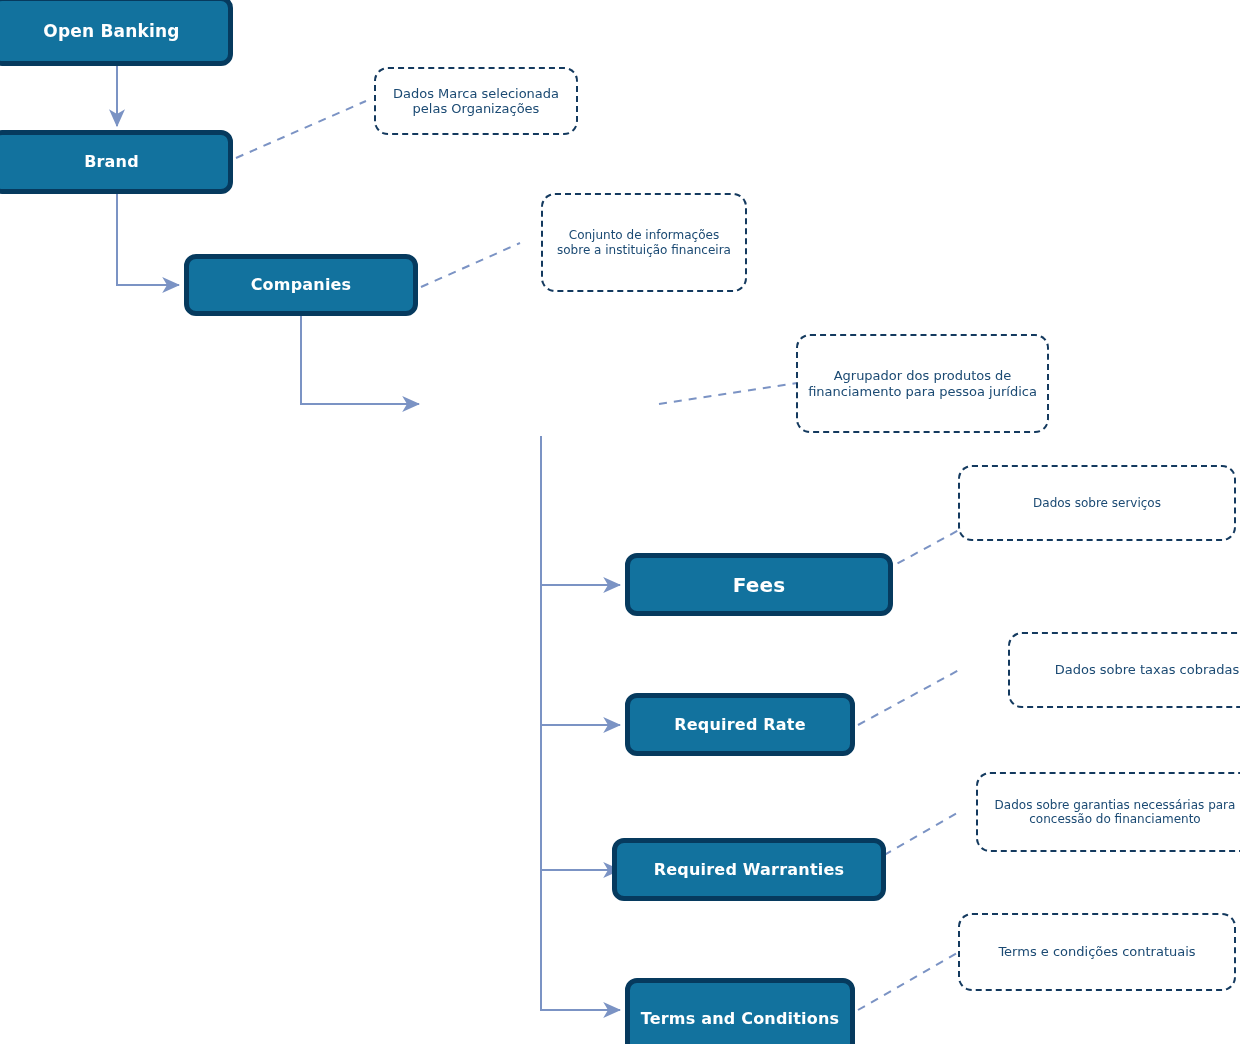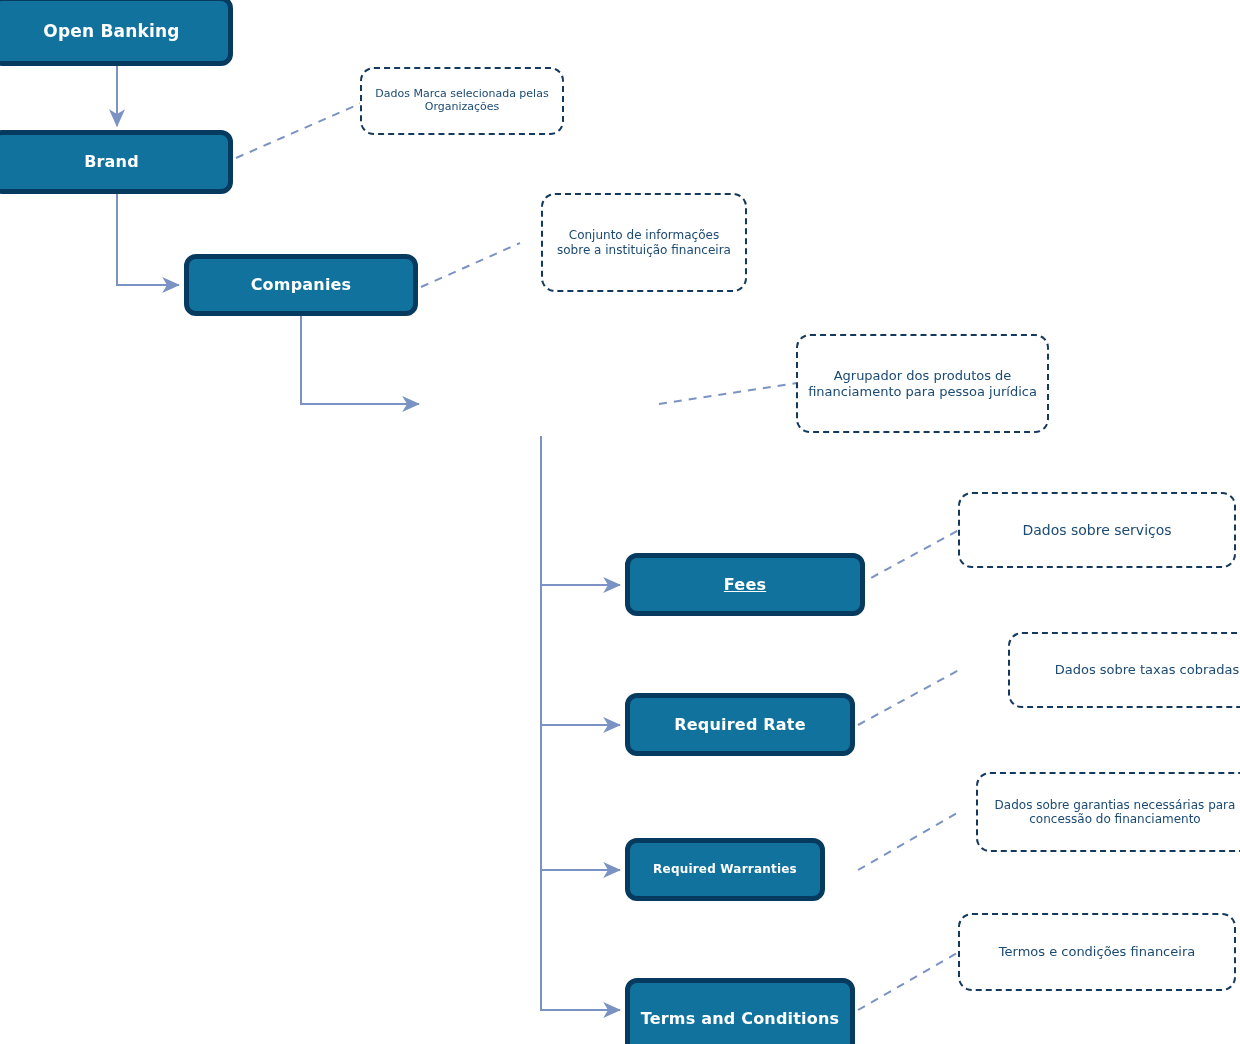--- a/index.html
+++ b/index.html
@@ -82,57 +82,57 @@
 
   <div class="node" style="left:-10px;top:130px;width:243px;height:64px;font-size:16px;">
     <span>Brand</span>
   </div>
 
   <div class="node" style="left:184px;top:254px;width:234px;height:62px;font-size:16px;">
     <span>Companies</span>
   </div>
 
 
-  <div class="node" style="left:625px;top:553px;width:240px;height:63px;font-size:16px;text-decoration:underline;">
+  <div class="node" style="left:625px;top:553px;width:268px;height:63px;font-size:20px;">
     <span>Fees</span>
   </div>
 
   <div class="node" style="left:625px;top:693px;width:230px;height:63px;font-size:16px;">
     <span>Required Rate</span>
   </div>
 
-  <div class="node" style="left:625px;top:838px;width:200px;height:63px;font-size:12px;">
+  <div class="node" style="left:612px;top:838px;width:274px;height:63px;font-size:16px;">
     <span>Required Warranties</span>
   </div>
 
   <div class="node" style="left:625px;top:978px;width:230px;height:81px;font-size:16px;">
     <span>Terms and Conditions</span>
   </div>
 
-  <div class="note" style="left:360px;top:67px;width:204px;height:68px;font-size:11px;">
+  <div class="note" style="left:374px;top:67px;width:204px;height:68px;font-size:13px;">
     <span>Dados Marca selecionada pelas Organizações</span>
   </div>
 
   <div class="note" style="left:541px;top:193px;width:206px;height:99px;font-size:12px;">
     <span>Conjunto de informações sobre a instituição financeira</span>
   </div>
 
   <div class="note" style="left:796px;top:334px;width:253px;height:99px;font-size:13px;justify-content:center;">
     <span>Agrupador dos produtos de financiamento para pessoa jurídica</span>
   </div>
 
-  <div class="note" style="left:958px;top:492px;width:278px;height:76px;font-size:14px;">
+  <div class="note" style="left:958px;top:465px;width:278px;height:76px;font-size:12px;">
     <span>Dados sobre serviços</span>
   </div>
 
   <div class="note" style="left:1008px;top:632px;width:278px;height:76px;font-size:13px;">
     <span>Dados sobre taxas cobradas</span>
   </div>
 
   <div class="note" style="left:976px;top:772px;width:278px;height:80px;font-size:12px;">
     <span>Dados sobre garantias necessárias para concessão do financiamento</span>
   </div>
 
   <div class="note" style="left:958px;top:913px;width:278px;height:78px;font-size:13px;">
-    <span>Termos e condições financeira</span>
+    <span>Terms e condições contratuais</span>
   </div>
 
 </div>
 
 </body></html>

